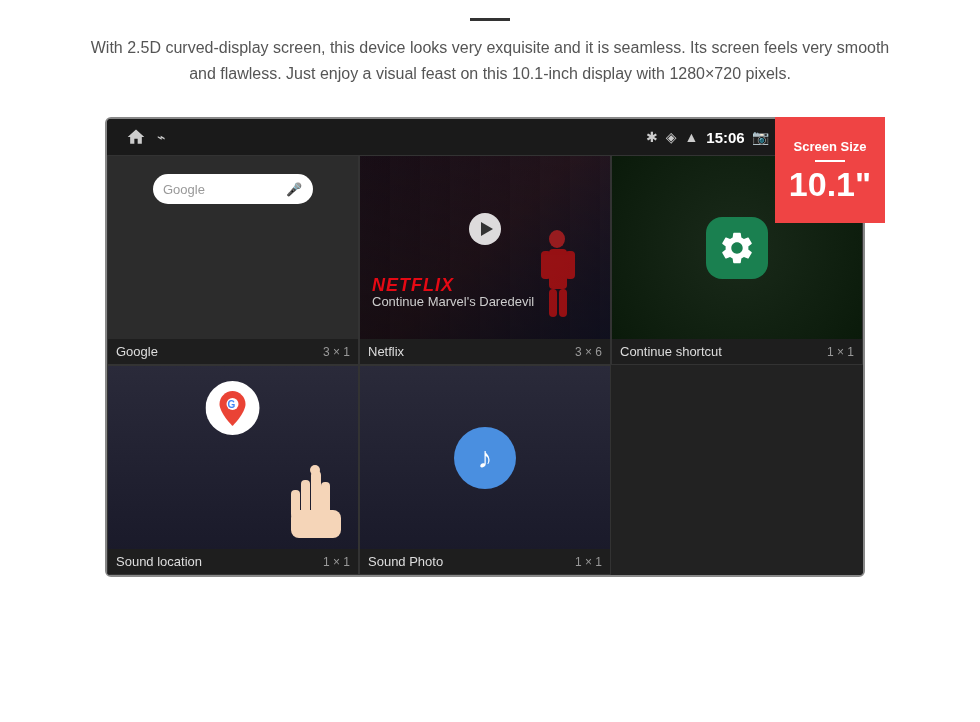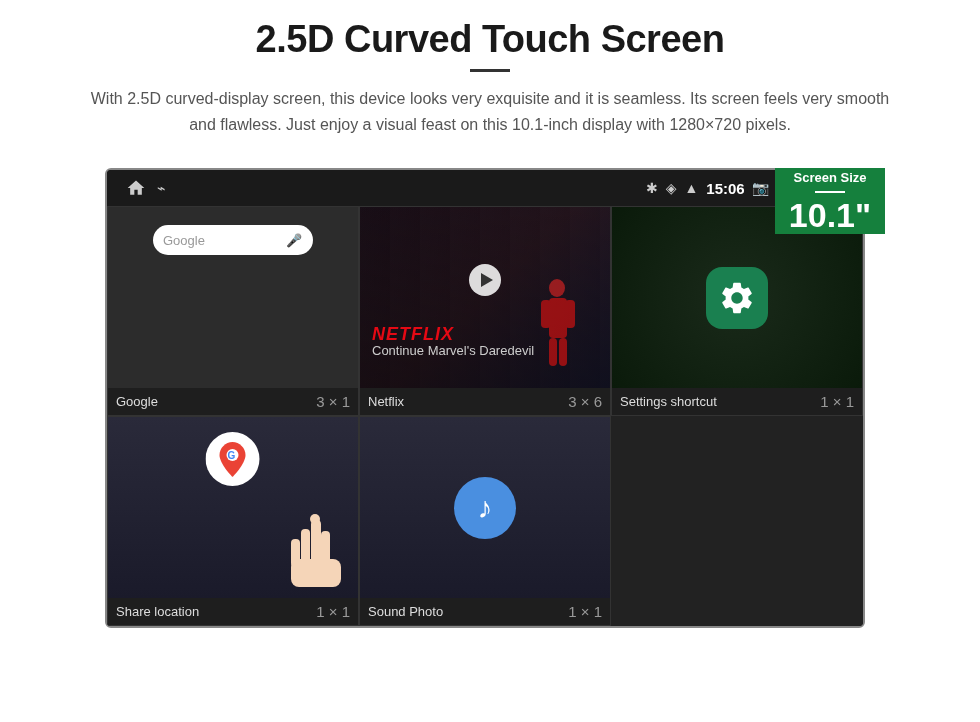--- a/index.html
+++ b/index.html
@@ -49,24 +49,24 @@
       position: relative;
       width: 770px;
       height: 460px;
     }
 
     .screen-badge {
       position: absolute;
       top: 0;
       right: -10px;
       width: 110px;
-      background: #15803d;
+      background: #ef4444;
       color: #fff;
       text-align: center;
-      padding: 2px 8px;
+      padding: 22px 8px;
       z-index: 10;
       font-weight: bold;
     }
 
     .screen-badge .badge-title {
       font-size: 13px;
       font-weight: 700;
       line-height: 1.2;
     }
 
@@ -178,21 +178,21 @@
     }
 
     .cell-label {
       color: #ddd;
       font-size: 13px;
       font-weight: 500;
     }
 
     .cell-size {
       color: #999;
-      font-size: 15px;
+      font-size: 12px;
     }
 
     
     .google-cell .cell-content {
       background: #2c2c2c;
       align-items: flex-start;
       justify-content: center;
       padding-top: 18px;
     }
 
@@ -378,21 +378,20 @@
           rgba(30,30,60,0.3) 0px,
           rgba(20,20,50,0.3) 30px
         );
     }
   </style>
 </head>
 <body>
 
 <div class="page-wrapper">
 
-  <h1 class="main-title">2.5D Curved Touch Screen</h1>
   <div class="title-divider"></div>
   <p class="description">With 2.5D curved-display screen, this device looks very exquisite and it is seamless. Its screen feels very smooth and flawless. Just enjoy a visual feast on this 10.1-inch display with 1280×720 pixels.</p>
 
   <div class="screen-container">
 
     <div class="screen-badge">
       <div class="badge-title">Screen Size</div>
       <div class="badge-divider"></div>
       <div class="badge-size">10.1"</div>
     </div>
@@ -474,21 +473,21 @@
 
         <div class="grid-cell settings-cell">
           <div class="cell-content">
             <div class="settings-icon-circle">
               <svg class="gear-svg" viewBox="0 0 24 24">
                 <path d="M19.14,12.94c0.04-0.3,0.06-0.61,0.06-0.94c0-0.32-0.02-0.64-0.07-0.94l2.03-1.58c0.18-0.14,0.23-0.41,0.12-0.61 l-1.92-3.32c-0.12-0.22-0.37-0.29-0.59-0.22l-2.39,0.96c-0.5-0.38-1.03-0.7-1.62-0.94L14.4,2.81c-0.04-0.24-0.24-0.41-0.48-0.41 h-3.84c-0.24,0-0.43,0.17-0.47,0.41L9.25,5.35C8.66,5.59,8.12,5.92,7.63,6.29L5.24,5.33c-0.22-0.08-0.47,0-0.59,0.22L2.74,8.87 C2.62,9.08,2.66,9.34,2.86,9.48l2.03,1.58C4.84,11.36,4.8,11.69,4.8,12s0.02,0.64,0.07,0.94l-2.03,1.58 c-0.18,0.14-0.23,0.41-0.12,0.61l1.92,3.32c0.12,0.22,0.37,0.29,0.59,0.22l2.39-0.96c0.5,0.38,1.03,0.7,1.62,0.94l0.36,2.54 c0.05,0.24,0.24,0.41,0.48,0.41h3.84c0.24,0,0.44-0.17,0.47-0.41l0.36-2.54c0.59-0.24,1.13-0.56,1.62-0.94l2.39,0.96 c0.22,0.08,0.47,0,0.59-0.22l1.92-3.32c0.12-0.22,0.07-0.47-0.12-0.61L19.14,12.94z M12,15.6c-1.98,0-3.6-1.62-3.6-3.6 s1.62-3.6,3.6-3.6s3.6,1.62,3.6,3.6S13.98,15.6,12,15.6z"></path>
               </svg>
             </div>
           </div>
           <div class="cell-label-bar">
-            <span class="cell-label">Settings shortcut</span>
+            <span class="cell-label">Continue shortcut</span>
             <span class="cell-size">1 × 1</span>
           </div>
         </div>
 
         <div class="grid-cell share-cell">
           <div class="cell-content">
 
             <div style="position:absolute;top:15px;left:50%;transform:translateX(-50%);">
               <svg width="55" height="55" viewBox="0 0 55 55">
                 <circle cx="27" cy="27" r="27" fill="#fff"></circle>
@@ -505,21 +504,21 @@
                 <rect x="28" y="10" width="10" height="45" rx="5" fill="#f5d5b8"></rect>
                 <rect x="18" y="20" width="9" height="38" rx="4" fill="#f5d5b8"></rect>
                 <rect x="38" y="22" width="9" height="36" rx="4" fill="#f5d5b8"></rect>
                 <rect x="8" y="30" width="9" height="28" rx="4" fill="#f5d5b8"></rect>
                 <rect x="8" y="50" width="50" height="28" rx="8" fill="#f5d5b8"></rect>
                 <ellipse cx="32" cy="10" rx="5" ry="5" fill="#f5d5b8"></ellipse>
               </svg>
             </div>
           </div>
           <div class="cell-label-bar">
-            <span class="cell-label">Share location</span>
+            <span class="cell-label">Sound location</span>
             <span class="cell-size">1 × 1</span>
           </div>
         </div>
 
         <div class="grid-cell sound-cell">
           <div class="cell-content">
             <div class="sound-icon-circle">
               <span class="note-icon">♪</span>
             </div>
           </div>

